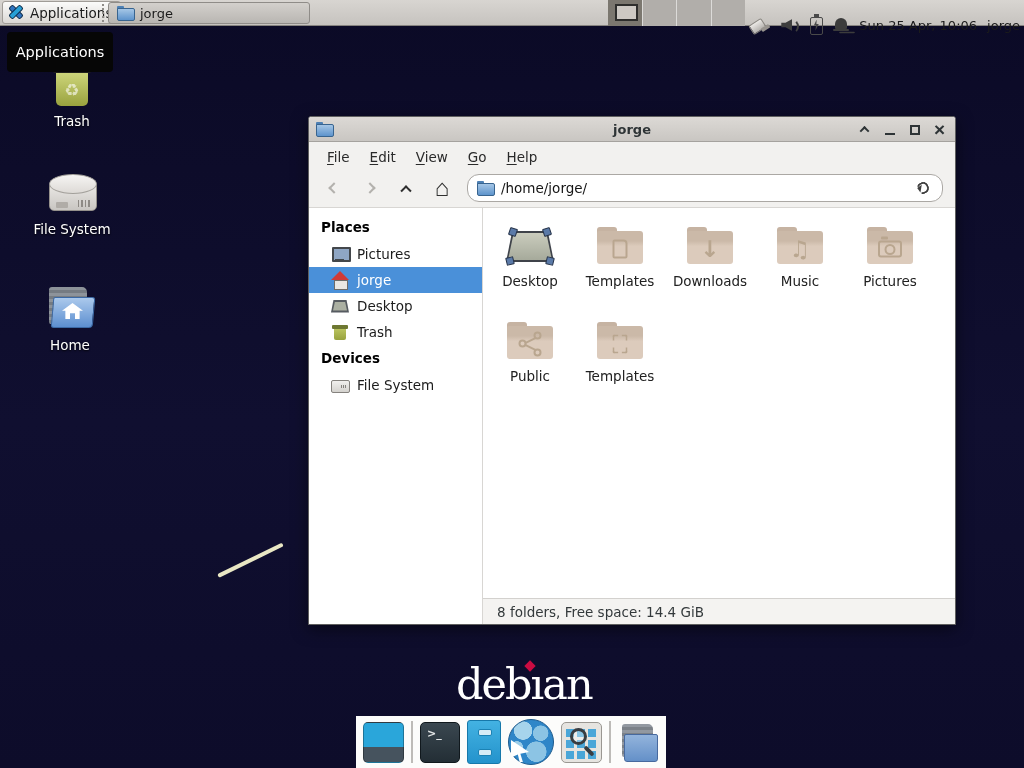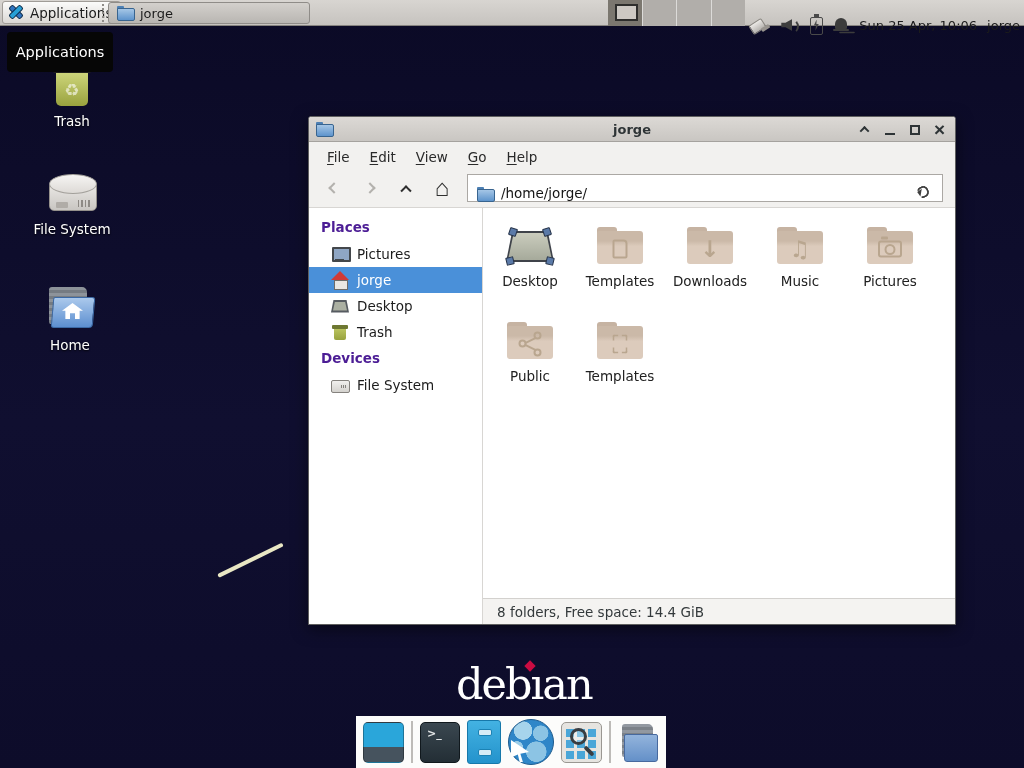--- a/index.html
+++ b/index.html
@@ -104,32 +104,32 @@
   .menubar { height:27px; flex:none; background:#f2f1ef; display:flex; align-items:flex-end; padding-left:8px; }
   .menu-item { padding:4px 10px; font-size:13.5px; color:#2a2a2a; cursor:default; }
   .menu-item u { text-decoration-thickness:1px; text-underline-offset:2px; }
   .toolbar { height:39px; flex:none; background:#f2f1ef; border-bottom:1px solid #d8d6d3; display:flex; align-items:center; padding:0 8px; gap:2px; }
   .tool-btn { width:34px; height:30px; background:none; border:none; display:flex; align-items:center; justify-content:center; }
   .arr { width:8px; height:8px; border:solid #2f2f2f; border-width:0 2.5px 2.5px 0; }
   .arr-left { transform:rotate(135deg); border-color:#b3b1ad; }
   .arr-right { transform:rotate(-45deg); border-color:#b3b1ad; }
   .arr-up { transform:rotate(-135deg) translate(-2px,-2px); }
   .home-glyph::before { content:"⌂"; font-size:24px; color:#2f2f2f; line-height:24px; }
-  .addressbar { flex:1; height:28px; margin:0 4px 0 6px; background:#fff; border:1px solid #aba8a4; border-radius:0;
-                display:flex; align-items:flex-end; padding:0 9px; gap:8px; }
+  .addressbar { flex:1; height:28px; margin:0 4px 0 6px; background:#fff; border:1px solid #aba8a4; border-radius:12px;
+                display:flex; align-items:center; padding:0 9px; gap:8px; }
   .address-text { font-size:13.5px; color:#141414; flex:1; }
   .reload-btn { width:18px; height:18px; background:none; border:none; position:relative; }
   .reload-glyph { position:absolute; left:2px; top:3px; width:12px; height:12px; border:2px solid #3e3e3e;
                   border-left-color:transparent; border-radius:50%; transform:rotate(-30deg); }
   .reload-glyph::after { content:""; position:absolute; left:-5px; top:-3px; border:4px solid transparent; border-right-color:#3e3e3e;
                   transform:rotate(40deg); }
 
   .win-body { flex:1; display:flex; min-height:0; }
   .sidebar { width:174px; flex:none; border-right:1px solid #d8d6d3; background:#fff; padding-top:6px; }
-  .side-header { padding:5px 12px 6px; font-weight:bold; font-size:13.5px; color:#4c1d95; }
+  .side-header { padding:5px 12px 6px; font-weight:bold; font-size:13.5px; color:#000000; }
   .side-row { display:flex; align-items:center; gap:8px; height:26px; padding-left:22px; font-size:13.5px; color:#1c1c1c; }
   .side-row.selected { background:#4a90d9; color:#fff; }
   .si { position:relative; width:18px; height:17px; flex:none; }
   .si-computer::before { content:""; position:absolute; left:1px; top:1px; width:15px; height:11px; background:#8fa6c4;
       border:2px solid #43474b; border-radius:1px; }
   .si-computer::after { content:""; position:absolute; left:4px; top:13px; width:9px; height:3px; background:#43474b; }
   .si-home::before { content:""; position:absolute; left:0; top:-1px; width:0; height:0;
       border-left:9px solid transparent; border-right:9px solid transparent; border-bottom:9px solid #cf3a36; }
   .si-home::after { content:""; position:absolute; left:3px; top:8px; width:12px; height:8px; background:#eae7e3; border:1px solid #6f6c68; }
   .si-desktop::before { content:""; position:absolute; left:0; top:2px; width:18px; height:13px; background:#565b61;

